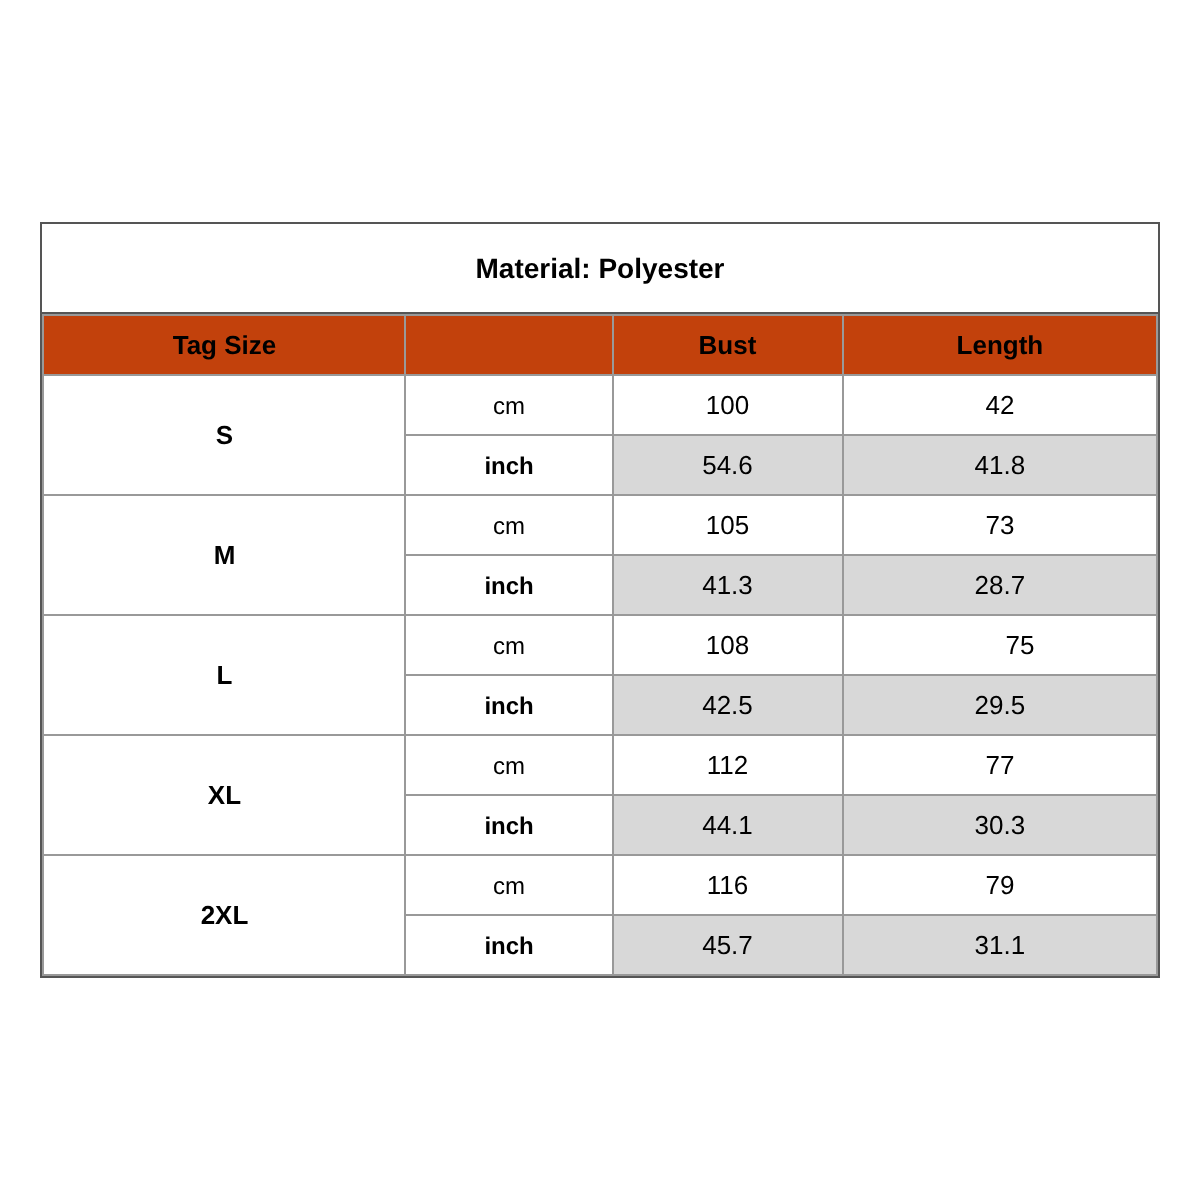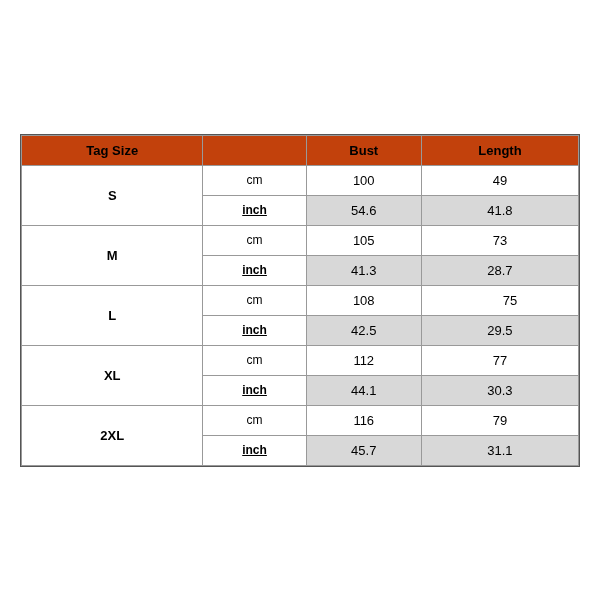--- a/index.html
+++ b/index.html
@@ -55,46 +55,46 @@
       font-size: 13px;
       vertical-align: middle;
     }
 
     .unit-cell {
       font-size: 12px;
     }
 
     .unit-cell.bold {
       font-weight: bold;
-      text-decoration: underline;
     }
 
     .shaded {
       background-color: #d8d8d8;
     }
   </style>
 </head>
 <body>
 
 <div class="container">
+  <div class="title-row">Material: Polyester</div>
   <table>
     <thead>
       <tr class="header-row">
         <th>Tag Size</th>
         <th></th>
         <th>Bust</th>
         <th>Length</th>
       </tr>
     </thead>
     <tbody id="table-body">
     <tr>
     <td class="tag-size-cell" rowspan="2">S</td>
     <td class="unit-cell">cm</td>
     <td>100</td>
-    <td>49</td>
+    <td>42</td>
   </tr>
         <tr>
     <td class="unit-cell bold">inch</td>
     <td class="shaded">54.6</td>
     <td class="shaded">41.8</td>
   </tr>
         <tr style="border-top: 1.5px solid rgb(85, 85, 85);">
     <td class="tag-size-cell" rowspan="2" style="border-top: 1.5px solid rgb(85, 85, 85);">M</td>
     <td class="unit-cell" style="border-top: 1.5px solid rgb(85, 85, 85);">cm</td>
     <td style="border-top: 1.5px solid rgb(85, 85, 85);">105</td>

